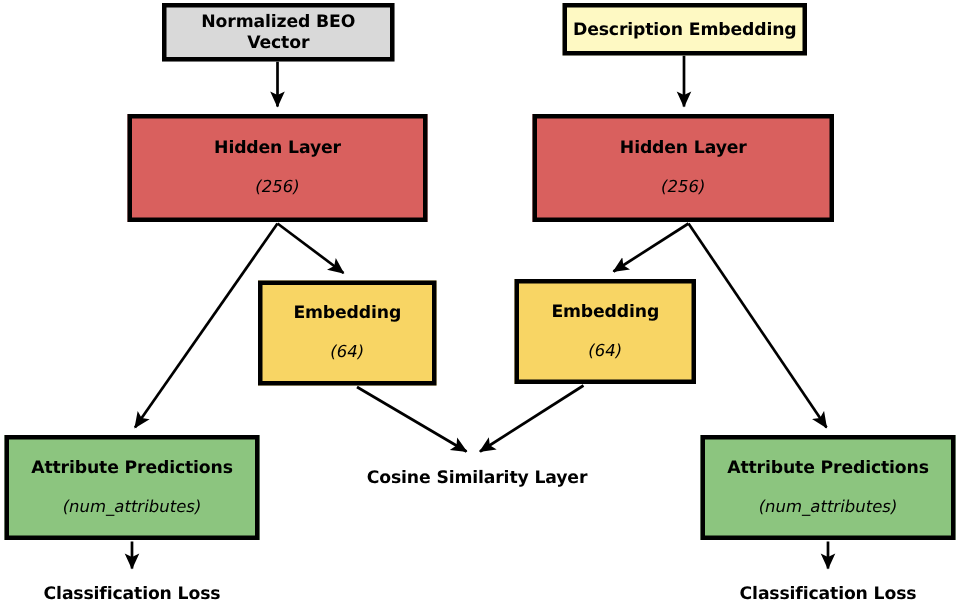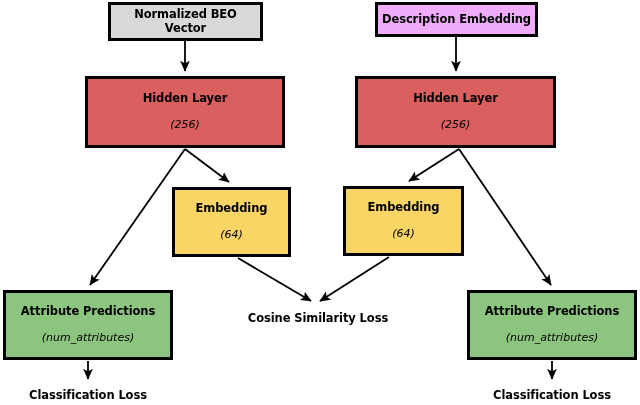--- a/index.html
+++ b/index.html
@@ -85,21 +85,21 @@
         <path d="M 88,361 L 88,379" stroke="#000000" stroke-width="1.8" fill="none" marker-end="url(#arrowhead)"></path>
         <path d="M 552,361 L 552,379" stroke="#000000" stroke-width="1.8" fill="none" marker-end="url(#arrowhead)"></path>
       </g>
   </svg>
 
   <div id="nodes-layer">
       <div class="node" style="left: 108px; top: 2px; width: 155px; height: 39px; background: rgb(217, 217, 217); border-color: rgb(0, 0, 0);">
         <div class="title">Normalized BEO
 Vector</div>
       </div>
-      <div class="node" style="left: 375px; top: 2px; width: 163px; height: 35px; background: #f0abfc; border-color: rgb(0, 0, 0);">
+      <div class="node" style="left: 375px; top: 2px; width: 163px; height: 35px; background: #fef9c3; border-color: rgb(0, 0, 0);">
         <div class="title">Description Embedding</div>
       </div>
       <div class="node" style="left: 85px; top: 76px; width: 200px; height: 72px; background: rgb(217, 96, 94); border-color: rgb(0, 0, 0);">
         <div class="title">Hidden Layer</div>
         <div class="subtitle">(256)</div>
       </div>
       <div class="node" style="left: 355px; top: 76px; width: 201px; height: 72px; background: rgb(217, 96, 94); border-color: rgb(0, 0, 0);">
         <div class="title">Hidden Layer</div>
         <div class="subtitle">(256)</div>
       </div>
@@ -114,18 +114,18 @@
       <div class="node" style="left: 3px; top: 290px; width: 170px; height: 70px; background: rgb(140, 197, 127); border-color: rgb(0, 0, 0);">
         <div class="title">Attribute Predictions</div>
         <div class="subtitle">(num_attributes)</div>
       </div>
       <div class="node" style="left: 467px; top: 290px; width: 170px; height: 70px; background: rgb(140, 197, 127); border-color: rgb(0, 0, 0);">
         <div class="title">Attribute Predictions</div>
         <div class="subtitle">(num_attributes)</div>
       </div>
     </div>
   <div id="labels-layer">
-      <div class="free-label" style="left: 318px; top: 311px;">Cosine Similarity Loss</div>
+      <div class="free-label" style="left: 318px; top: 311px;">Cosine Similarity Layer</div>
       <div class="free-label" style="left: 88px; top: 388px;">Classification Loss</div>
       <div class="free-label" style="left: 552px; top: 388px;">Classification Loss</div>
     </div>
 
 </div>
 
 </body></html>

